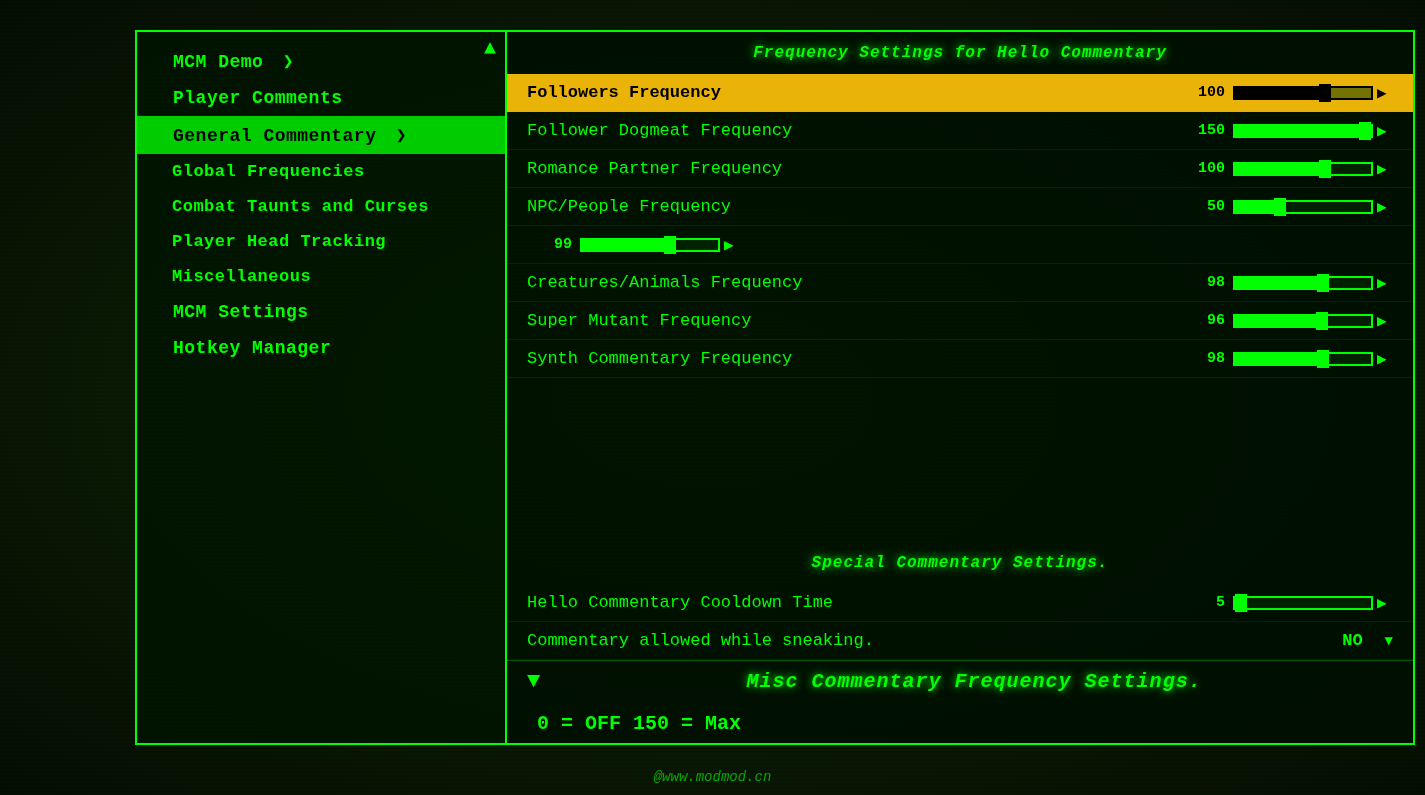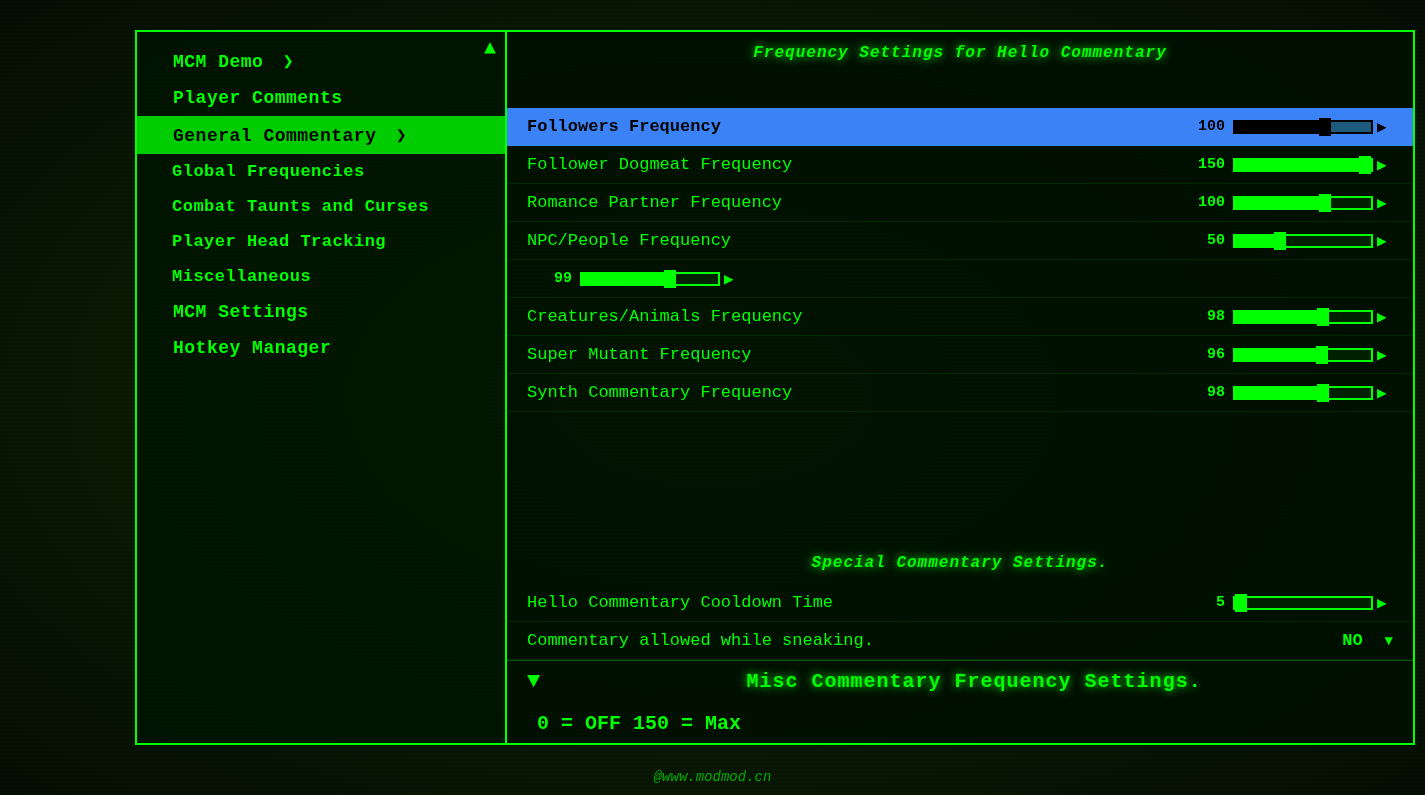--- a/index.html
+++ b/index.html
@@ -120,22 +120,21 @@
 
     .setting-row {
       display: flex;
       align-items: center;
       padding: 0 20px;
       min-height: 38px;
       border-bottom: 1px solid rgba(0, 255, 0, 0.1);
     }
 
     .setting-row.highlighted {
-      background: #3b82f6;
-      margin-top: 34px;
+      background: #eab308;
     }
 
     .setting-row.highlighted .setting-label {
       color: #000;
       font-weight: bold;
     }
 
     .setting-row.highlighted .setting-value {
       color: #000;
     }
@@ -242,20 +241,21 @@
     .collapse-icon {
       color: #00ff00;
       font-size: 22px;
       margin-right: 15px;
     }
 
     .misc-header {
       flex: 1;
       text-align: center;
       font-size: 20px;
+      font-style: italic;
       font-weight: bold;
       color: #00ff00;
       text-shadow: 0 0 8px #00ff00;
       letter-spacing: 1px;
     }
 
     .footer-note {
       padding: 10px 20px 8px 30px;
       color: #00ff00;
       font-size: 20px;

